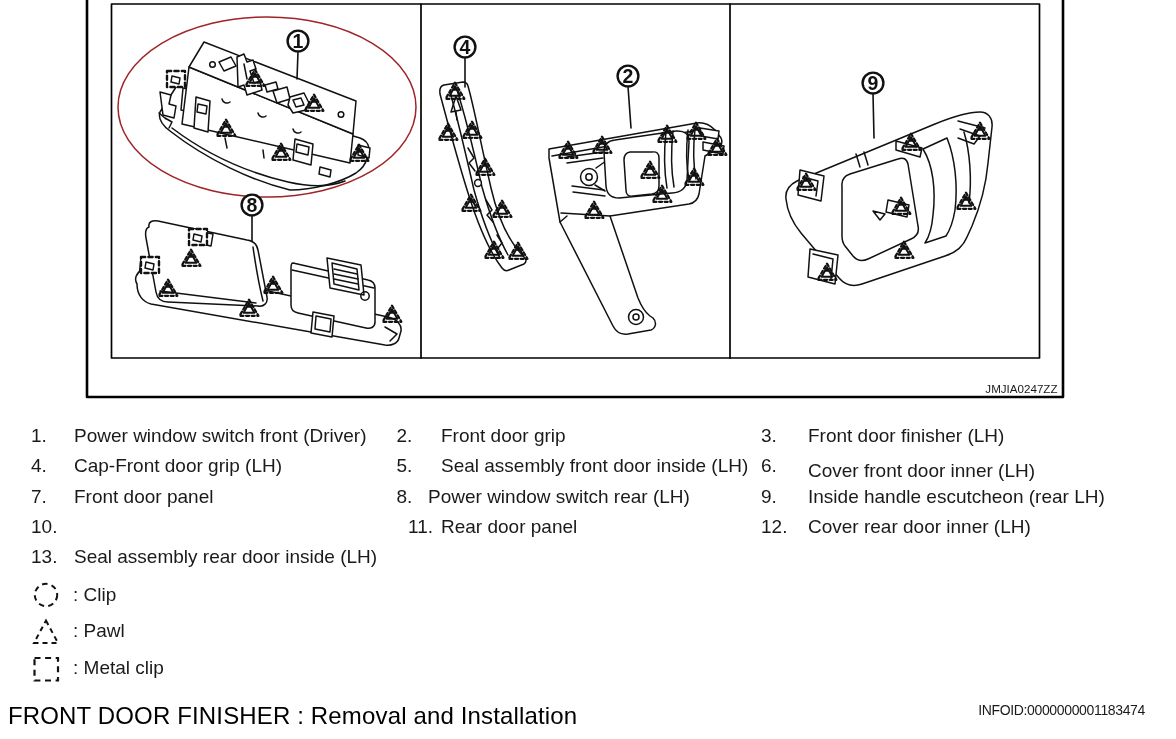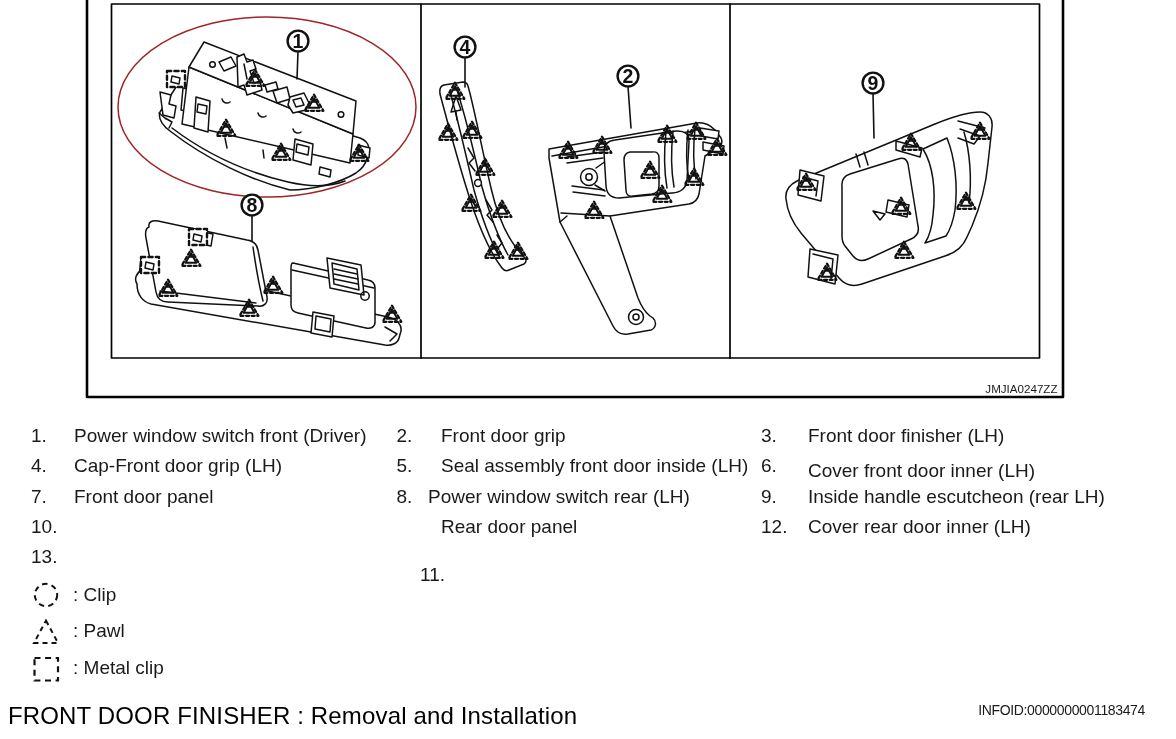--- a/index.html
+++ b/index.html
@@ -221,26 +221,27 @@
 <div class="t" style="left:808px;top:461px;">Cover front door inner (LH)</div>
 
 <div class="t" style="left:31px;top:486.6px;">7.</div>
 <div class="t" style="left:74px;top:486.6px;">Front door panel</div>
 <div class="t" style="left:396.5px;top:486.6px;">8.</div>
 <div class="t" style="left:428px;top:486.6px;">Power window switch rear (LH)</div>
 <div class="t" style="left:761px;top:486.6px;">9.</div>
 <div class="t" style="left:808px;top:486.6px;">Inside handle escutcheon (rear LH)</div>
 
 <div class="t" style="left:31px;top:516.9px;">10.</div>
-<div class="t" style="left:420px;top:516.9px;margin-top:48px;">11.</div>
+<div class="t" style="left:408px;top:516.9px;">11.</div>
 <div class="t" style="left:441px;top:516.9px;">Rear door panel</div>
 <div class="t" style="left:761px;top:516.9px;">12.</div>
 <div class="t" style="left:808px;top:516.9px;">Cover rear door inner (LH)</div>
 
 <div class="t" style="left:31px;top:547.2px;">13.</div>
+<div class="t" style="left:74px;top:547.2px;">Seal assembly rear door inside (LH)</div>
 
 <svg width="70" height="110" viewBox="0 0 70 110" style="left:0;top:580px;" fill="none">
   <circle cx="46" cy="15" r="11.2" stroke="#111" stroke-width="2" stroke-dasharray="5.5,4.2"></circle>
   <path d="M46,40.5 L58,63 L34,63 Z" stroke="#111" stroke-width="2" stroke-dasharray="5,4"></path>
   <rect x="34.5" y="78" width="23.5" height="22.5" stroke="#111" stroke-width="2.2" stroke-dasharray="6,4.6"></rect>
 </svg>
 <div class="t" style="left:73px;top:585px;">: Clip</div>
 <div class="t" style="left:73px;top:621px;">: Pawl</div>
 <div class="t" style="left:73px;top:658px;">: Metal clip</div>
 

